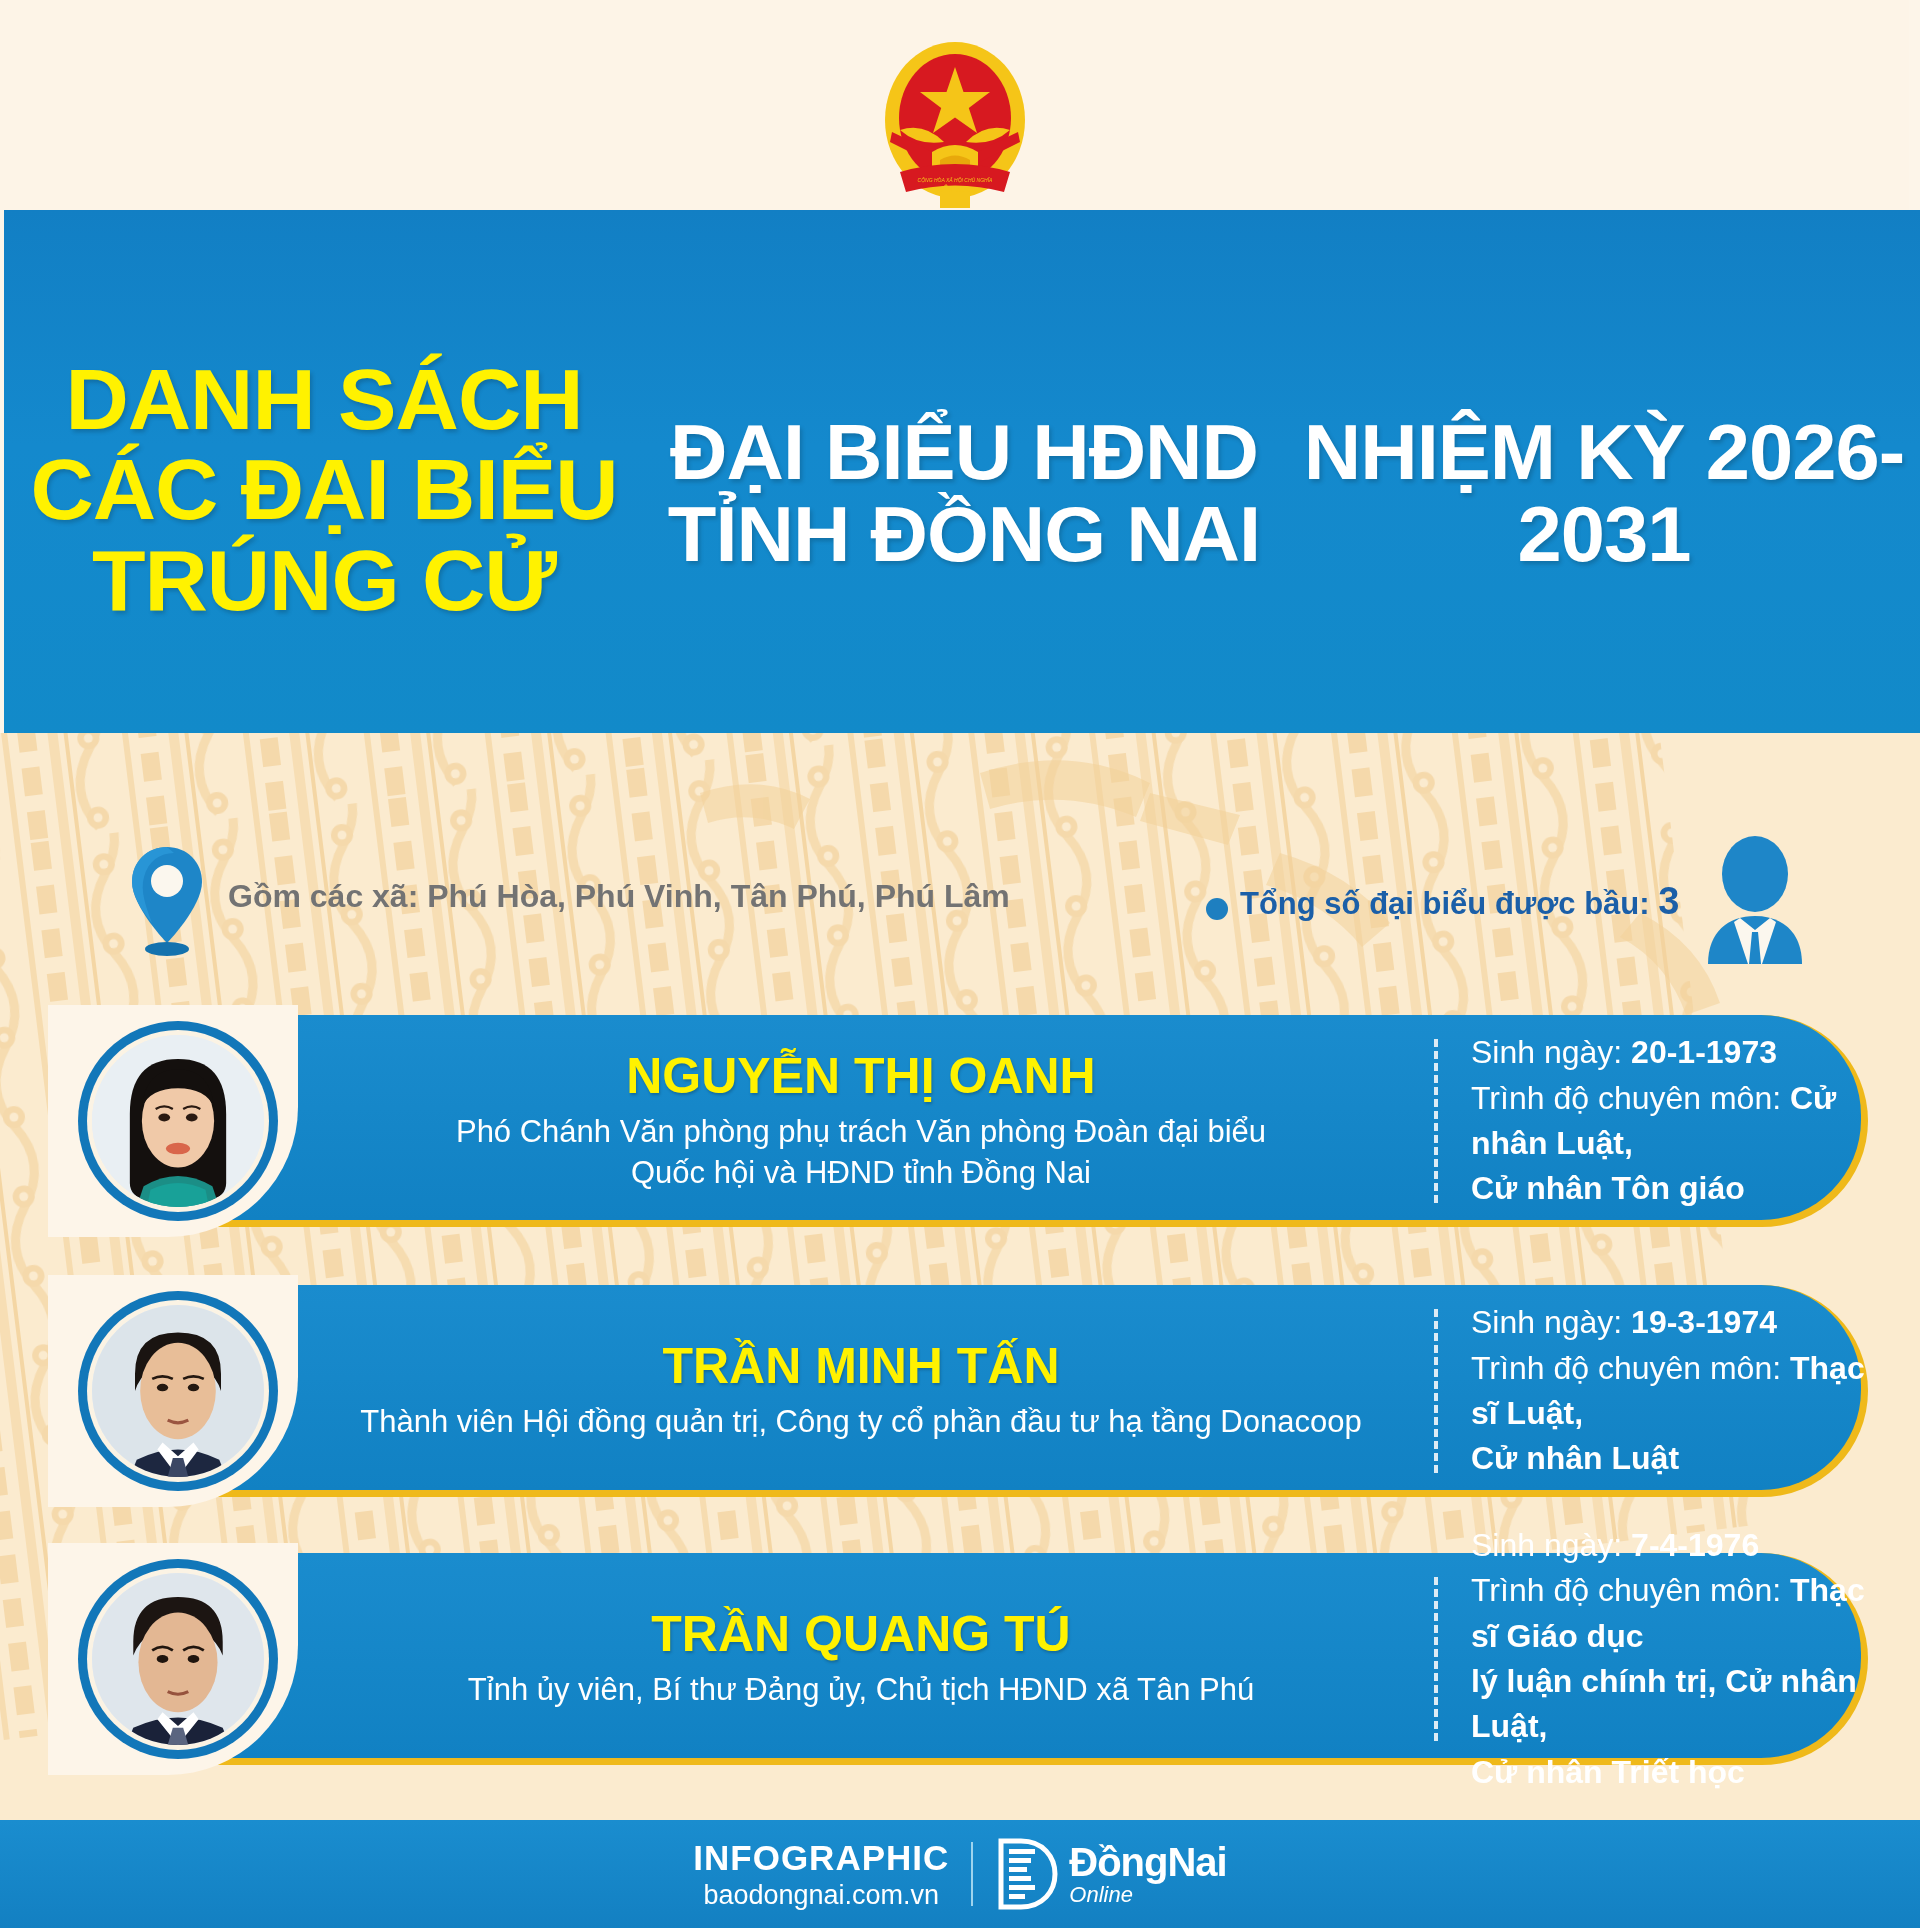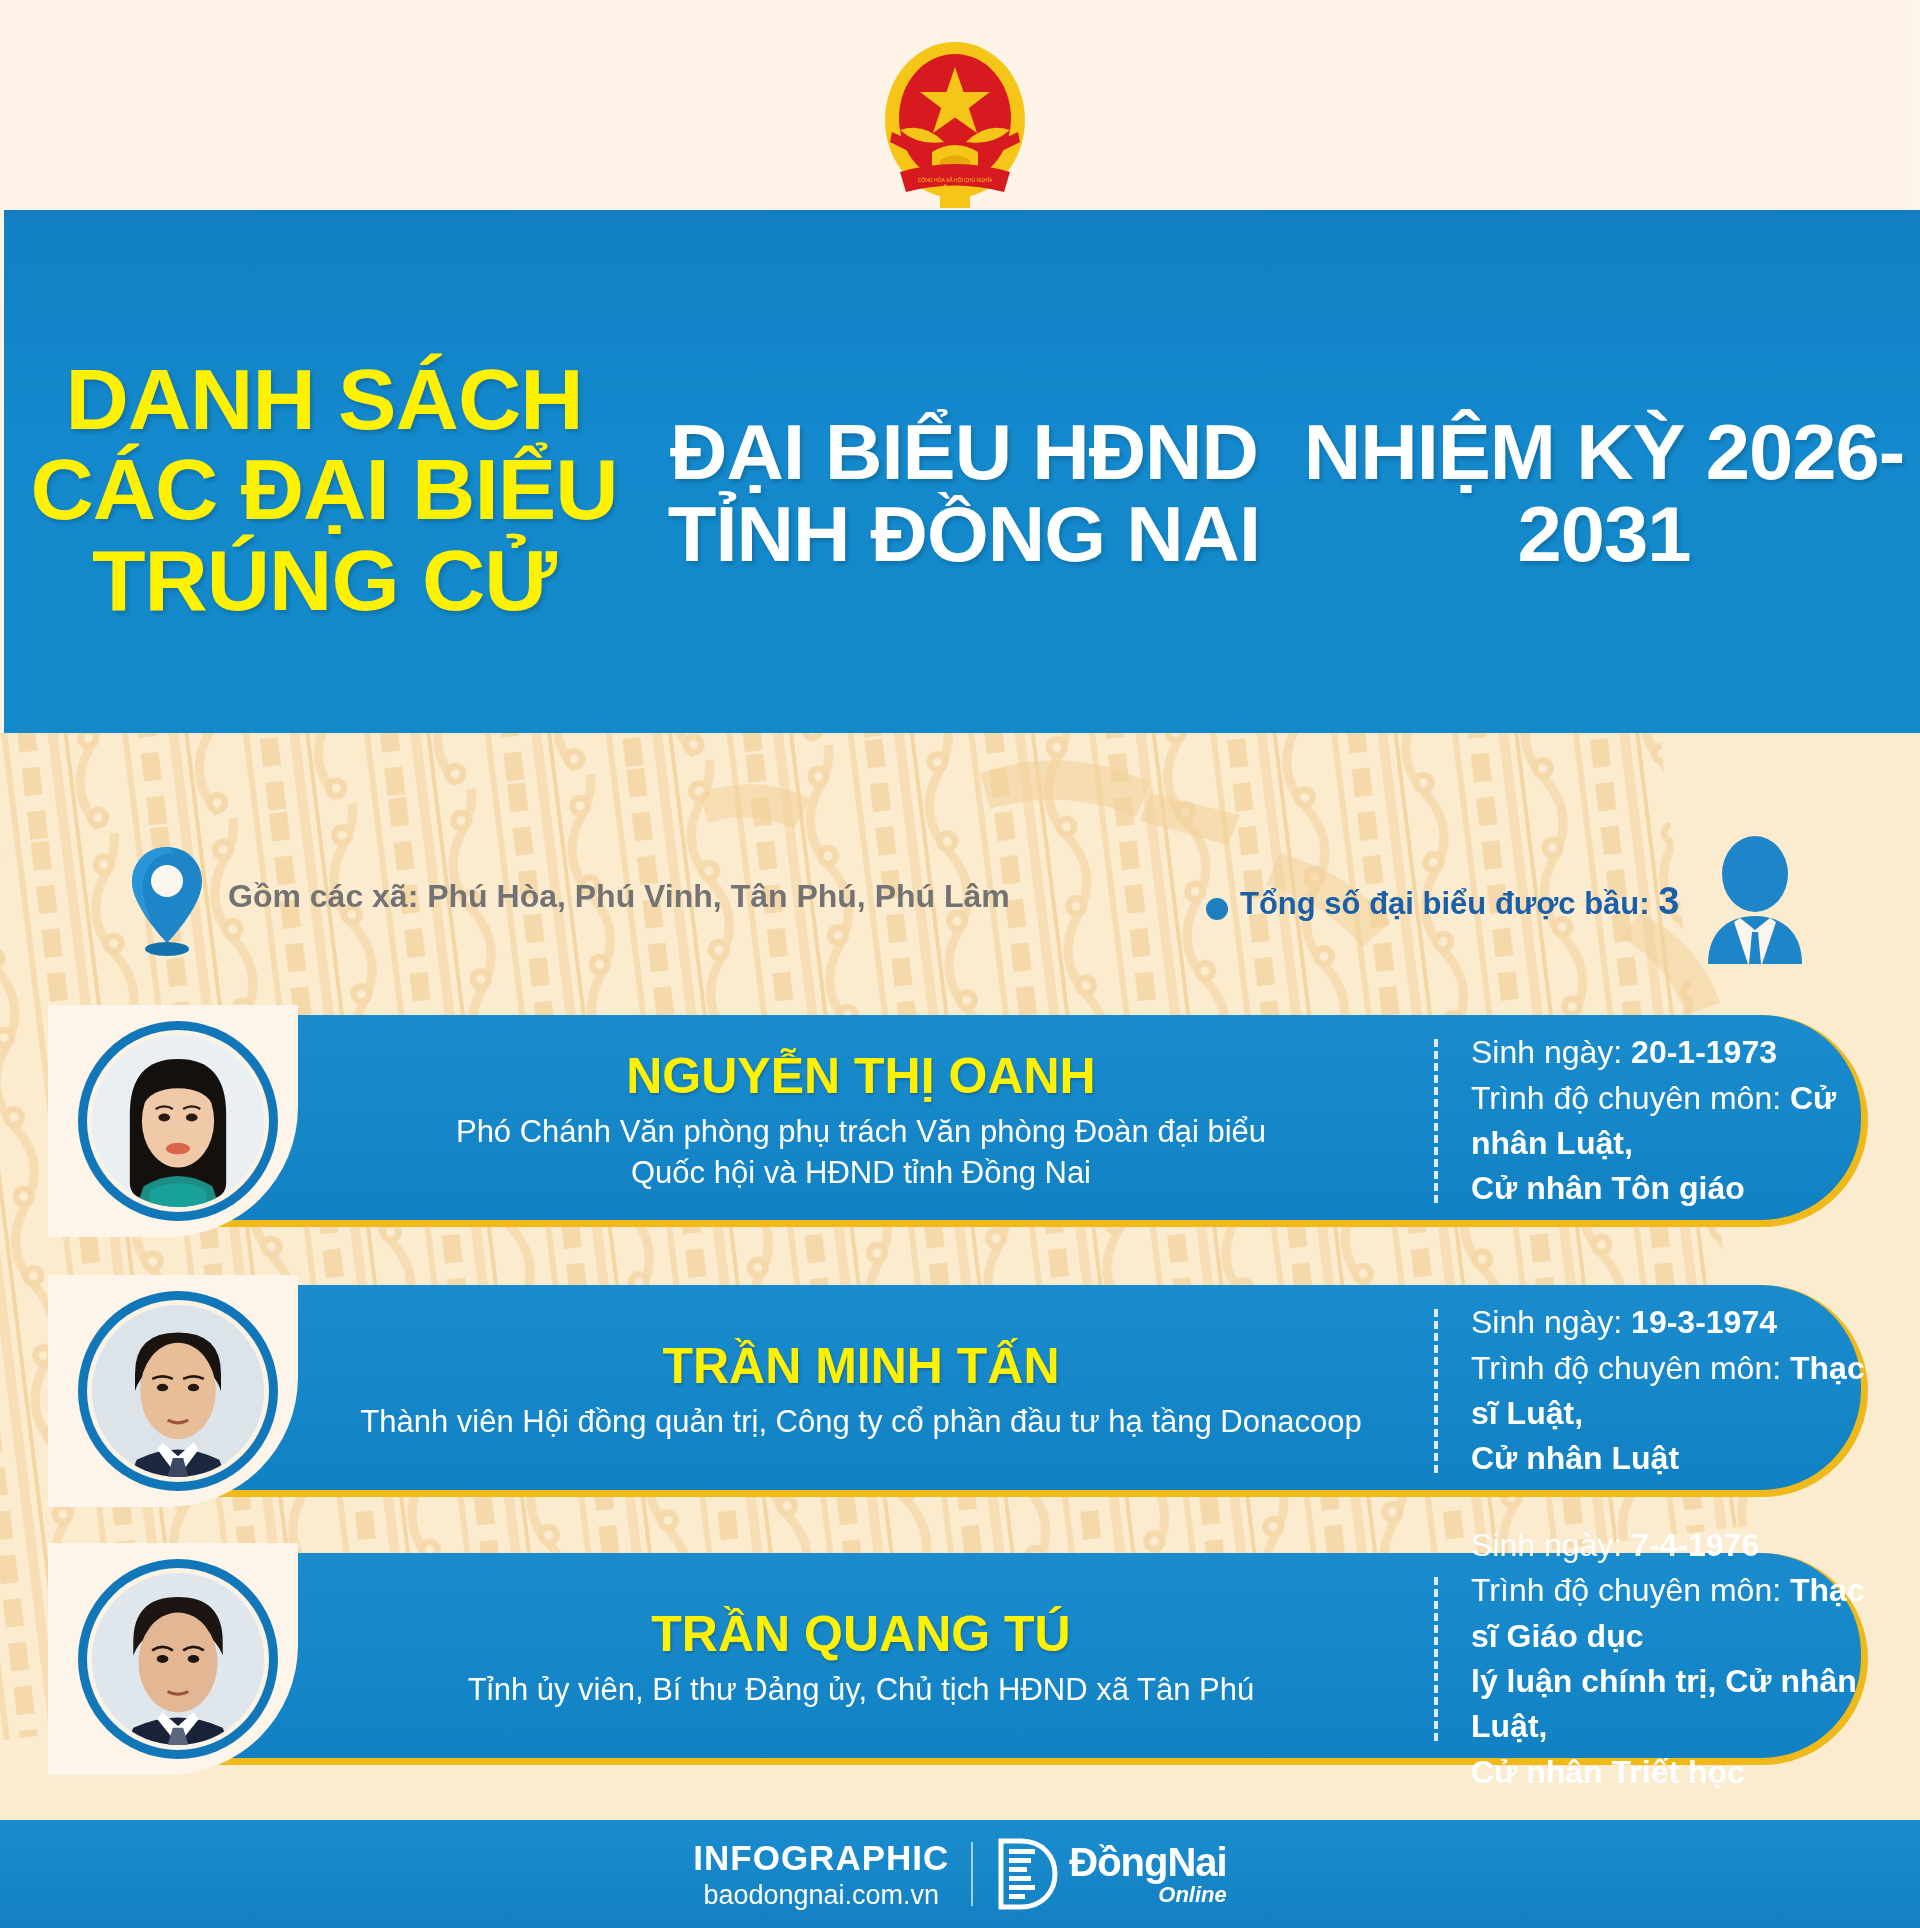--- a/index.html
+++ b/index.html
@@ -8,21 +8,21 @@
     font-family: "Liberation Sans", sans-serif;
     background:#FDF5E9;
     position:relative;
     overflow:hidden;
   }
 
   
   .emblem-band{
     position:absolute; left:0; top:0; width:1909px; height:210px;
     background:#FDF4E7;
-    display:flex; align-items:flex-end; justify-content:center;
+    display:flex; align-items:flex-end; justify-content:center;font-style:italic;
   }
   .emblem{ position:relative; width:170px; height:190px; margin-bottom:0px; }
   .emblem svg{ display:block; width:170px; height:190px; }
 
   
   .title-band{
     position:absolute; left:4px; top:210px; width:1920px; height:525px;
     background:linear-gradient(180deg,#127FC4 0%,#1489CD 45%,#128AC9 100%);
     display:flex; flex-direction:row; align-items:center; justify-content:flex-start;
     padding-top:34px;
@@ -134,21 +134,21 @@
     display:flex; align-items:center; justify-content:center; gap:22px;
   }
   .fg-left{ display:flex; flex-direction:column; align-items:center; color:#fff; }
   .fg-ig{ font-size:35px; font-weight:bold; letter-spacing:1px; }
   .fg-url{ font-size:27px; font-weight:400; margin-top:2px; letter-spacing:0px;}
   .fg-sep{ width:2px; height:64px; background:#9ED4EE; }
   .fg-logo{ display:flex; align-items:center; gap:10px; }
   .fg-logo svg{ display:block; }
   .fg-brand{ display:flex; flex-direction:column; color:#fff; line-height:1; }
   .fg-brand .b1{ font-size:40px; font-weight:bold; letter-spacing:-1px;}
-  .fg-brand .b2{ font-size:22px; font-style:italic; font-weight:bold; text-align:right; margin-top:2px;}
+  .fg-brand .b2{ font-size:22px; font-style:italic; font-weight:normal; text-align:left; margin-top:2px;}
 </style>
 </head>
 <body>
 
 <div class="emblem-band">
   <div class="emblem">
     <svg viewBox="0 0 170 190" xmlns="http://www.w3.org/2000/svg">
       <ellipse cx="85" cy="100" rx="70" ry="78" fill="#F5C518"></ellipse>
       <ellipse cx="85" cy="98" rx="56" ry="64" fill="#D71920"></ellipse>
       <path d="M85 47 L93.5 72 L120 72 L98.8 88 L107 113 L85 97.5 L63 113 L71.2 88 L50 72 L76.5 72 Z" fill="#F5C518"></path>

